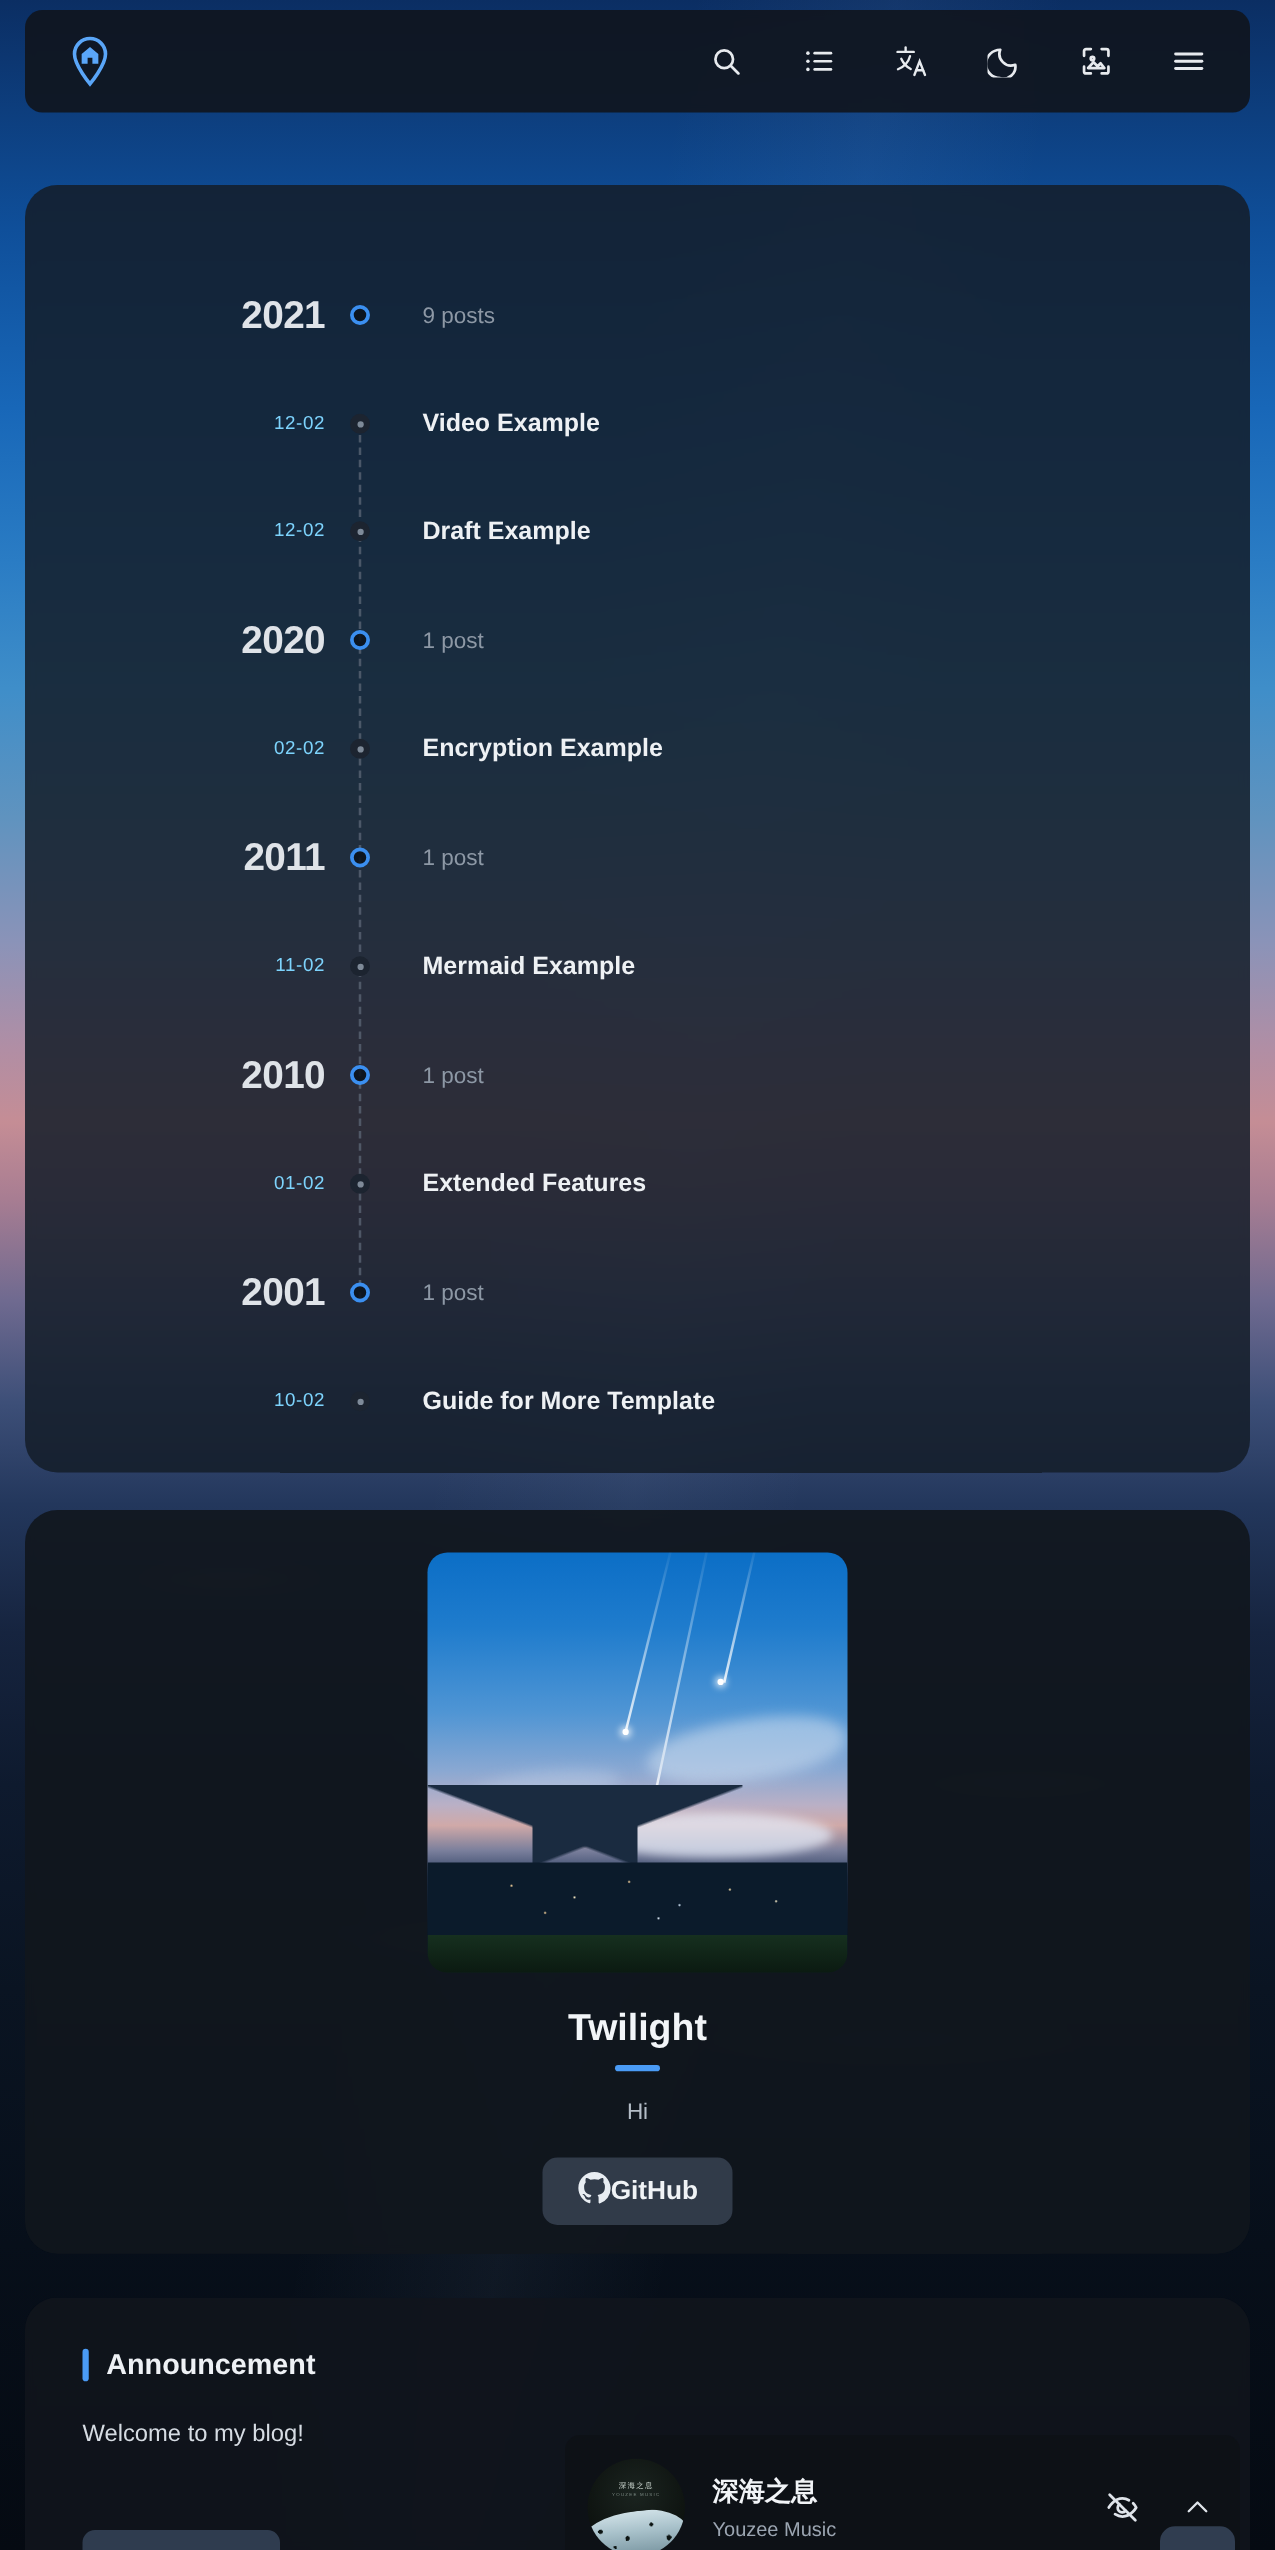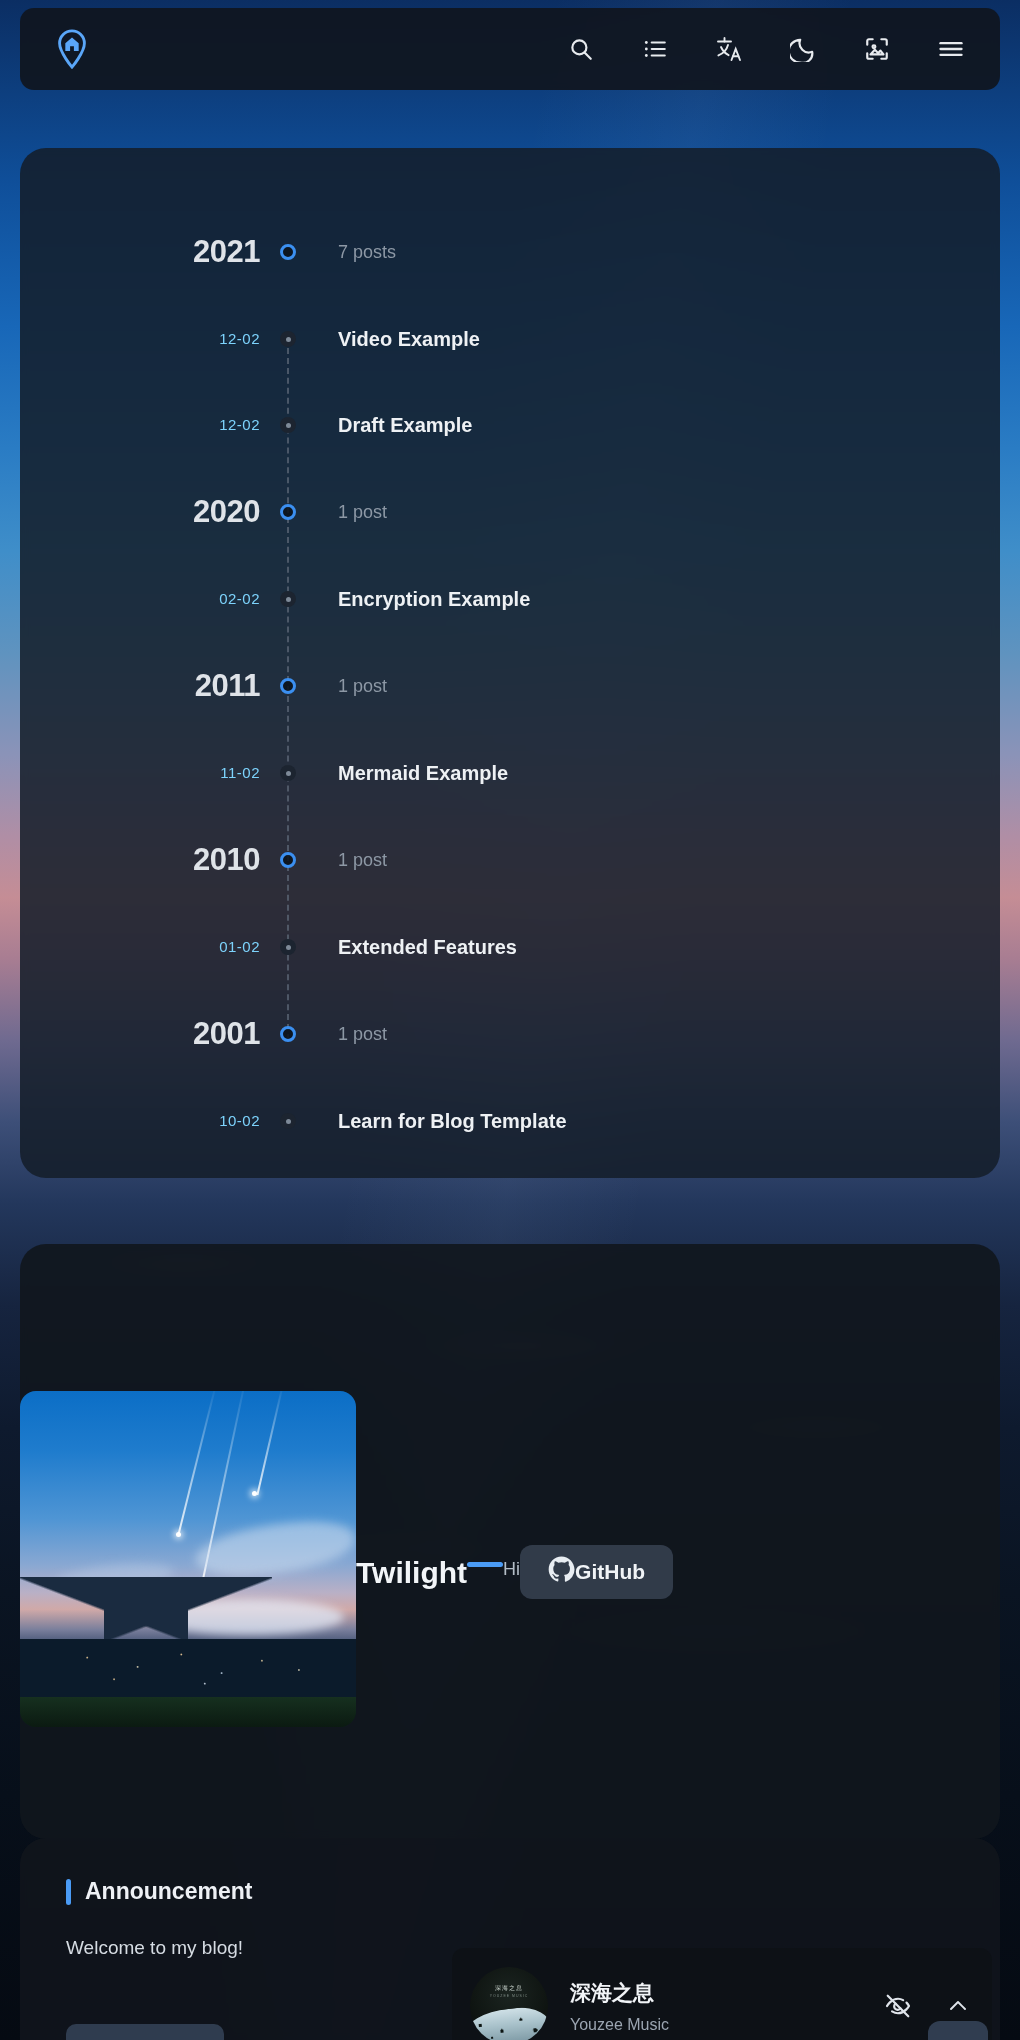--- a/index.html
+++ b/index.html
@@ -171,24 +171,23 @@
     border-left: 2px dashed #5c6776;
     height: 692px;
     opacity: .75;
   }
 
   
   #profile-card {
     left: 20px; top: 1208px; width: 980px; height: 595px;
     background: rgba(17,22,29,0.90);
     display: flex;
-    flex-direction: row;
+    flex-direction: column;
     align-items: center;
     padding-top: 34px;
-    margin-top: 36px;
   }
   #avatar {
     width: 336px; height: 336px;
     border-radius: 16px;
     overflow: hidden;
     position: relative;
     background: linear-gradient(180deg,
       #0b6ec6 0%,
       #1f7ccd 18%,
       #4f95d4 38%,
@@ -485,21 +484,21 @@
 </div>
 
 <div class="card" id="timeline-card">
   <div id="tl-line"></div>
   <div id="timeline">
       <div class="tl-row tl-year-row">
         <div class="tl-date"><span class="year-label">2021</span></div>
         <div class="tl-dot-wrap">
           <span class="dot-year"></span>
         </div>
-        <div class="tl-text"><span class="post-count">7 posts</span></div>
+        <div class="tl-text"><span class="post-count">9 posts</span></div>
       </div>
       <div class="tl-row tl-post-row">
         <div class="tl-date"><span class="date-label">12-02</span></div>
         <div class="tl-dot-wrap">
           <span class="dot-post">
             <i></i>
           </span>
         </div>
         <div class="tl-text"><span class="post-title">Video Example</span></div>
       </div>
@@ -567,21 +566,21 @@
         </div>
         <div class="tl-text"><span class="post-count">1 post</span></div>
       </div>
       <div class="tl-row tl-post-row">
         <div class="tl-date"><span class="date-label">10-02</span></div>
         <div class="tl-dot-wrap">
           <span class="dot-post">
             <i></i>
           </span>
         </div>
-        <div class="tl-text"><span class="post-title">Learn for Blog Template</span></div>
+        <div class="tl-text"><span class="post-title">Guide for More Template</span></div>
       </div>
     </div>
 </div>
 
 <div class="card" id="profile-card">
   <div id="avatar">
     <div class="streak" style="left:58%; top:-2%; height:46%; transform:rotate(14deg);"></div>
     <div class="streak-head" style="left:46.5%; top:42%;"></div>
     <div class="streak" style="left:67%; top:-4%; height:62%; transform:rotate(12deg);"></div>
     <div class="streak" style="left:78%; top:-2%; height:34%; transform:rotate(13deg);"></div>

